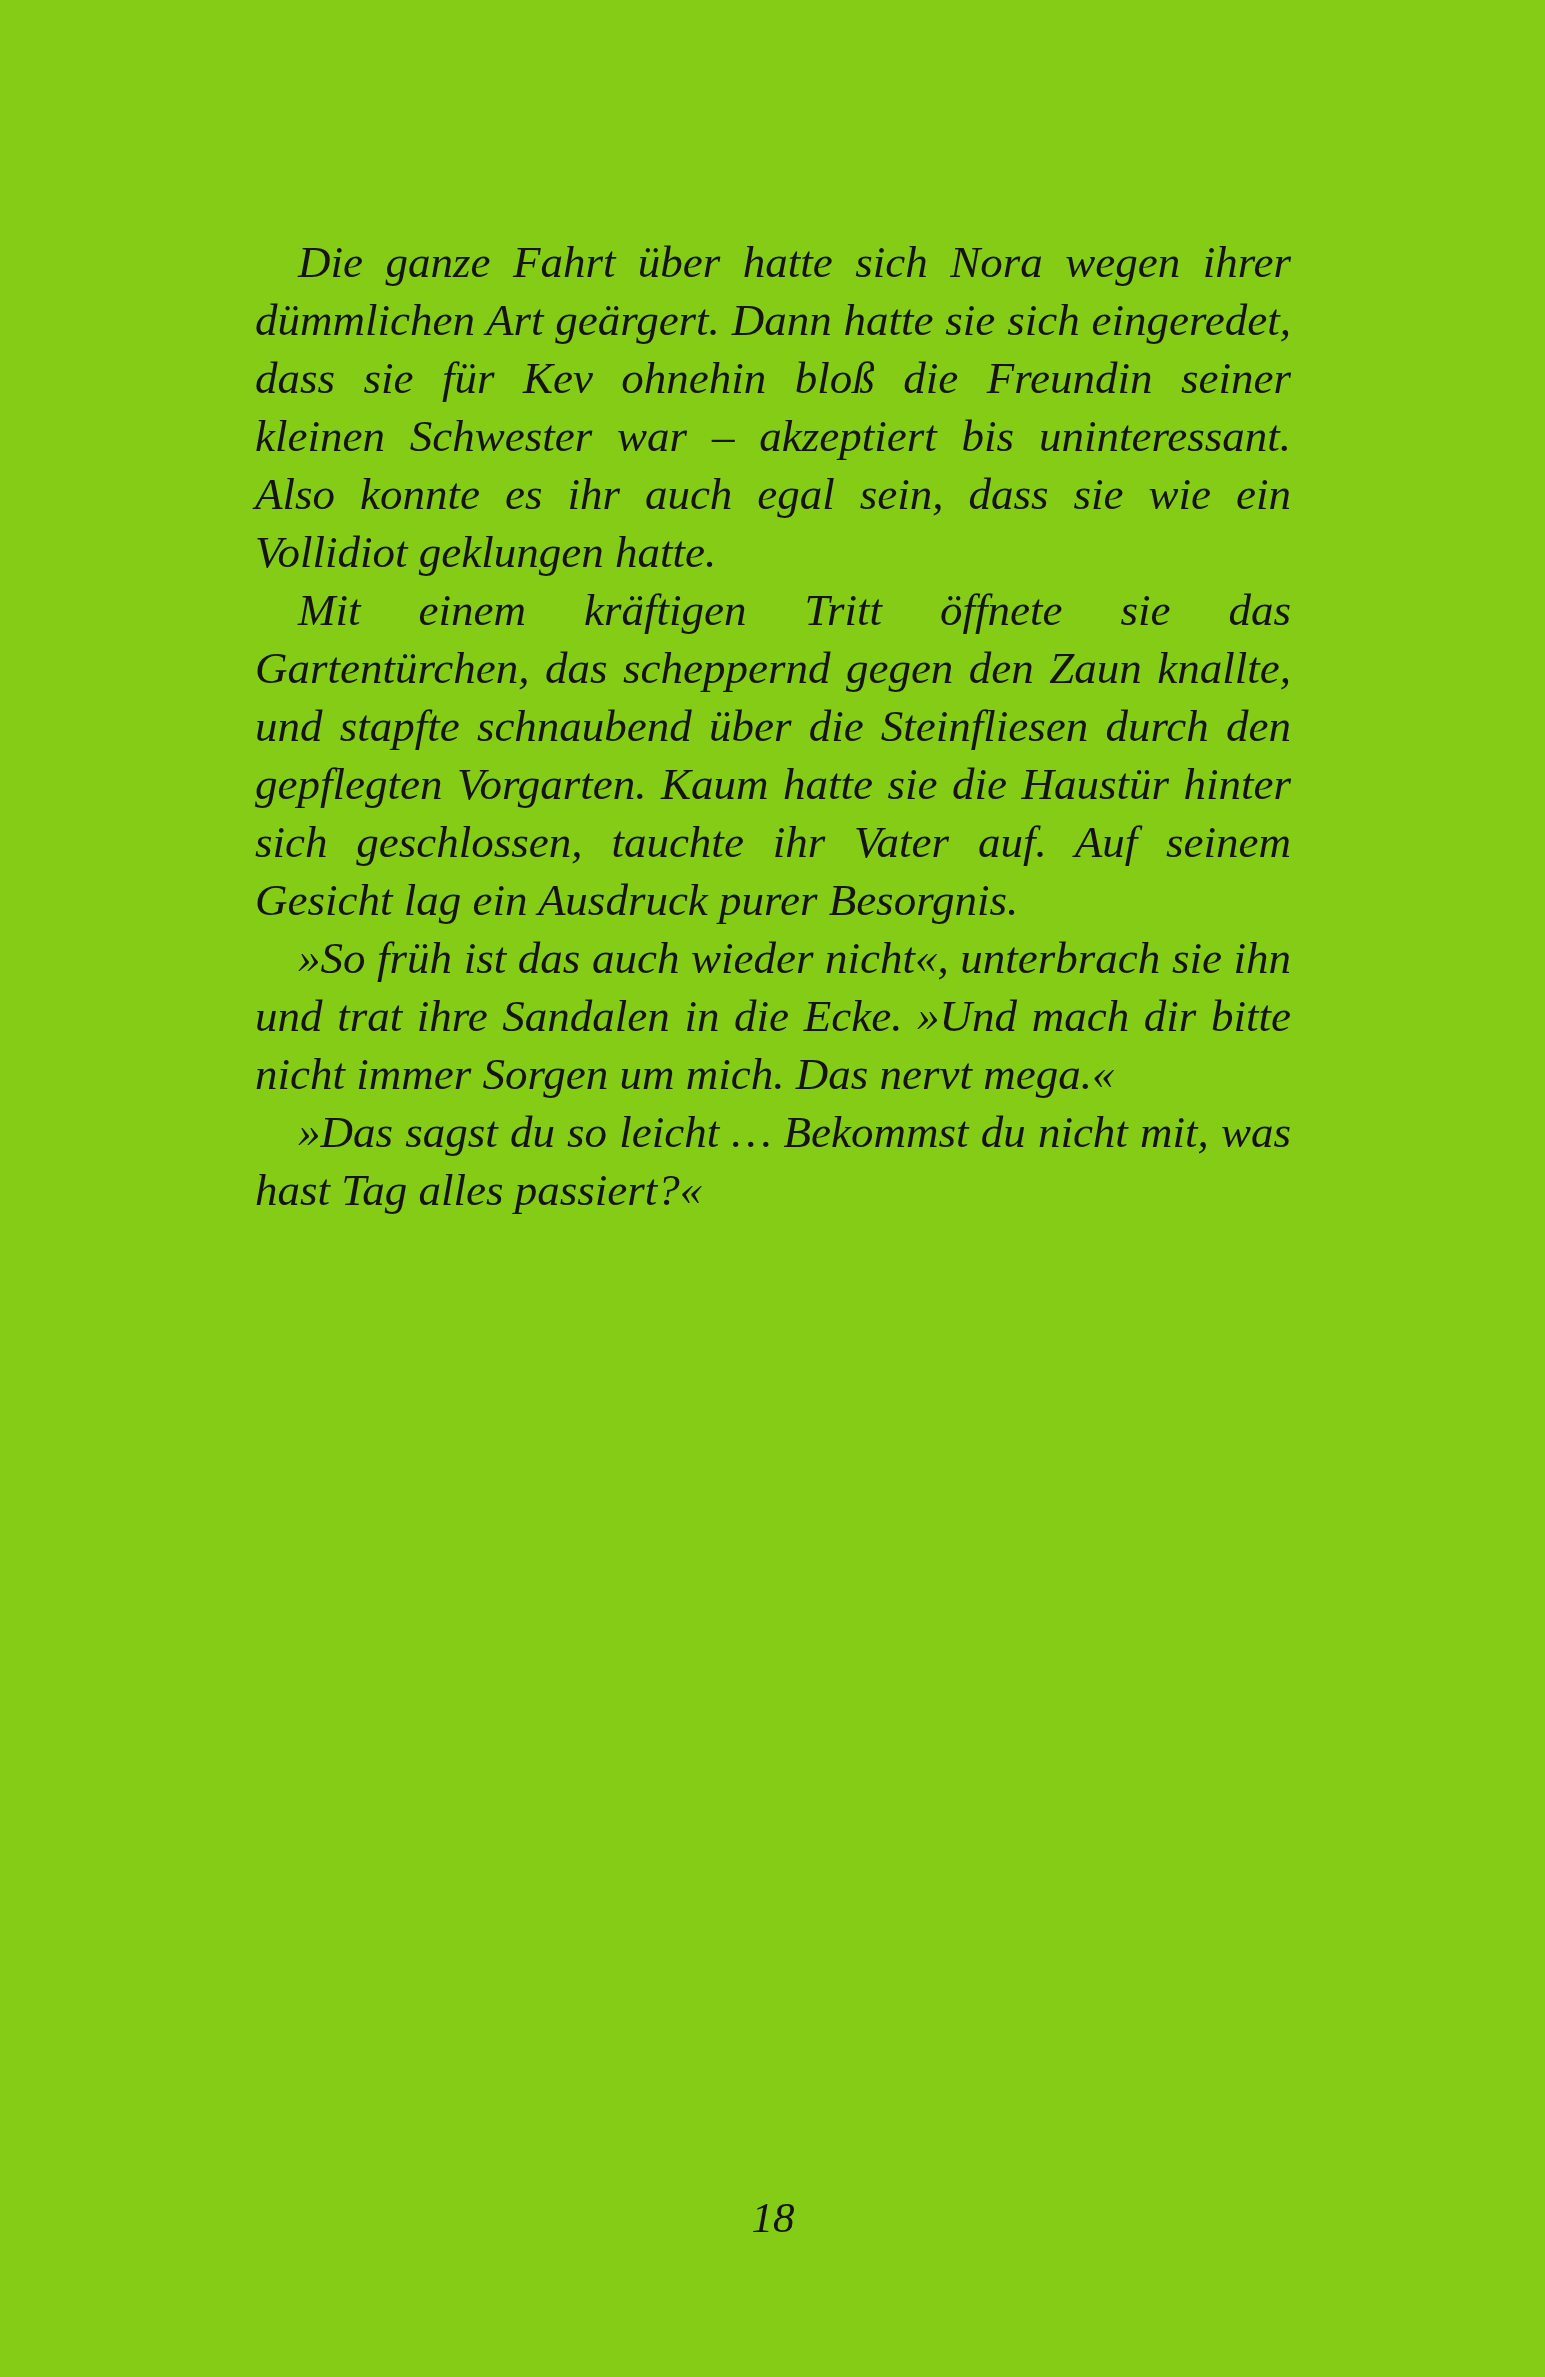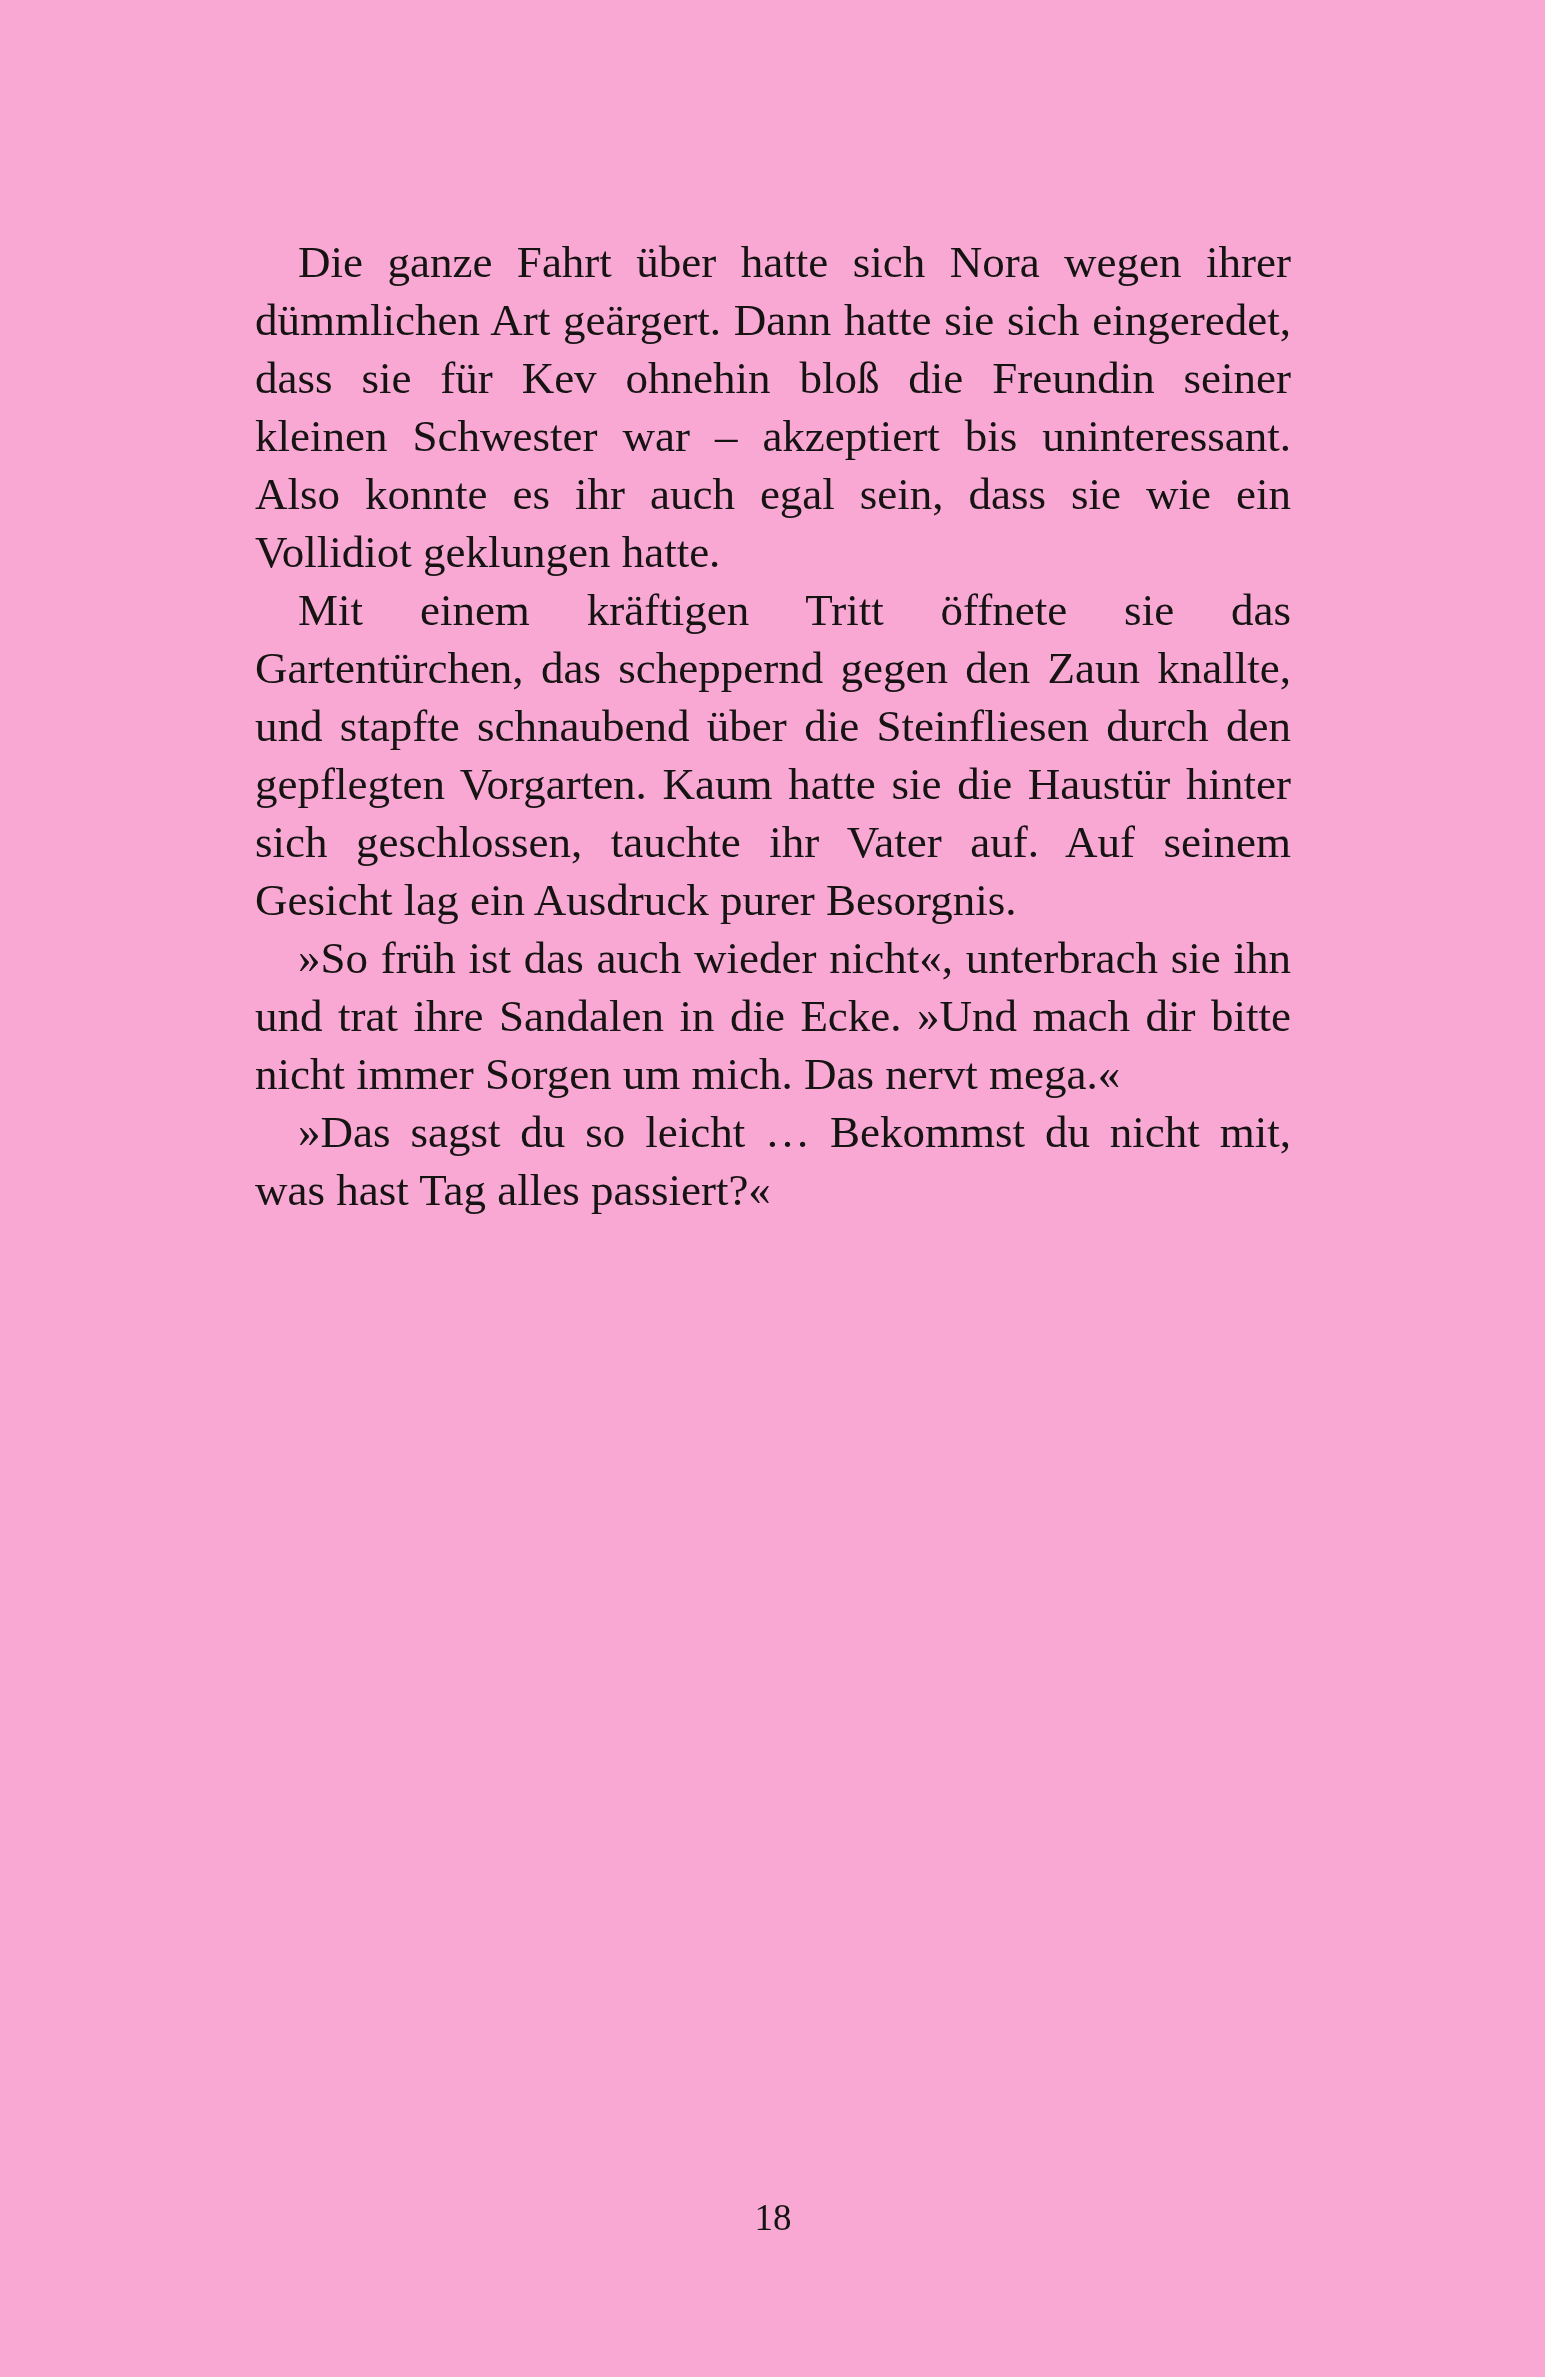--- a/index.html
+++ b/index.html
@@ -10,21 +10,22 @@
   body {
     width: 1546px;
     height: 2377px;
     position: relative;
     font-family: "Liberation Serif", "DejaVu Serif", serif;
     color: #151413;
   }
   .page {
     position: absolute;
     inset: 0;
-    background: #f9a8d4;
+    background: #84cc16;
+    font-style: italic;
   }
   .text-block {
     position: absolute;
     left: 255px;
     top: 233px;
     width: 1036px;
     font-size: 45px;
     line-height: 58px;
     text-align: justify;
     hyphens: auto;
@@ -34,21 +35,21 @@
     margin: 0;
     padding: 0;
     text-indent: 43px;
   }
   .page-number {
     position: absolute;
     top: 2190px;
     left: 0;
     width: 1546px;
     text-align: center;
-    font-size: 37px;
+    font-size: 43px;
     line-height: 55px;
   }
 </style>
 </head>
 <body>
 
 <div class="page">
   <div class="text-block">
     <p lang="de">Die ganze Fahrt über hatte sich Nora wegen ihrer dümmlichen Art geärgert. Dann hatte sie sich eingeredet, dass sie für Kev ohnehin bloß die Freundin seiner kleinen Schwester war – akzeptiert bis uninteressant. Also konnte es ihr auch egal sein, dass sie wie ein Vollidiot geklungen hatte.</p>
     <p lang="de">Mit einem kräftigen Tritt öffnete sie das Gartentürchen, das scheppernd gegen den Zaun knallte, und stapfte schnaubend über die Steinfliesen durch den gepflegten Vorgarten. Kaum hatte sie die Haustür hinter sich geschlossen, tauchte ihr Vater auf. Auf seinem Gesicht lag ein Ausdruck purer Besorgnis.</p>

